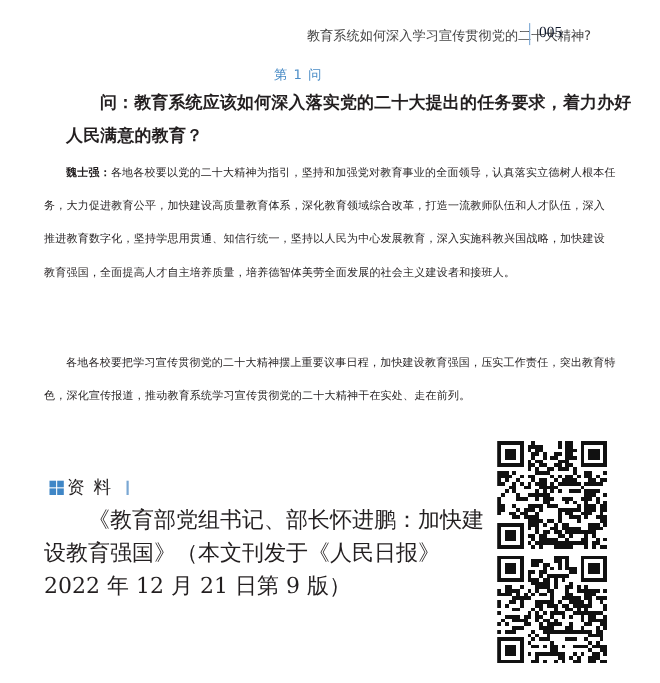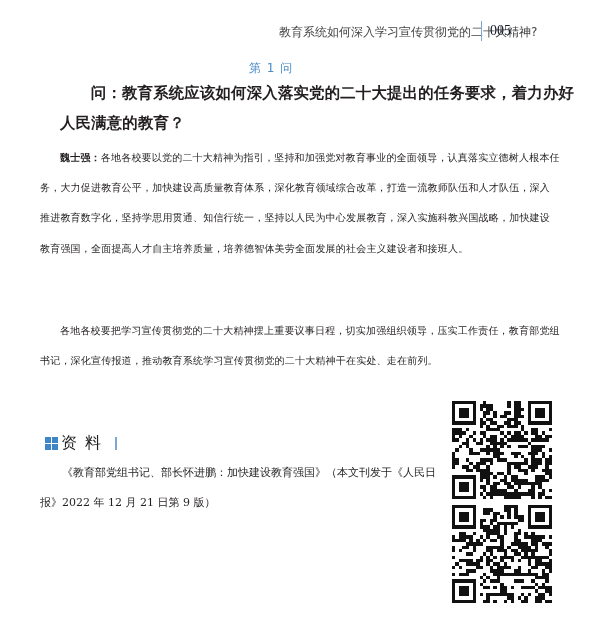--- a/index.html
+++ b/index.html
@@ -19,41 +19,41 @@
   .p2 { top:316px; }
   .speaker { font-weight:bold; }
 
   .ref-head { position:absolute; left:45px; top:433px; height:20px; display:flex; align-items:center;
               font-family:"DejaVu Sans","Liberation Sans",sans-serif; font-size:16px;text-align:right; }
   .ref-icon { display:grid; grid-template-columns:6px 6px; grid-gap:1px; margin-right:3px; }
   .ref-icon span { width:6px; height:6px; background:#3f86c6; display:block; }
   .ref-bar { display:inline-block; width:2px; height:13px; background:#7aa7d3; margin-left:6px; }
   .ref-label { letter-spacing:8px; }
 
-  .refs { position:absolute; left:40px; top:458px; width:400px; font-size:11px; line-height:29.8px; margin:0; }
+  .refs { position:absolute; left:40px; top:458px; width:400px; font-size:20px; line-height:29.8px; margin:0; }
 
   .qr { position:absolute; left:452px; width:100px; height:98px; }
   .qr1 { top:401px; }
   .qr2 { top:505px; }
 </style>
 </head>
 <body>
 
 <div class="header">
   <span class="hdr-chapter">第 1 问</span>
   <span class="hdr-title">教育系统如何深入学习宣传贯彻党的二十大精神?</span>
   <span class="hdr-rule"></span>
   <span class="hdr-page">005</span>
 </div>
 
 <p class="para q indent">问：教育系统应该如何深入落实党的二十大提出的任务要求，着力办好人民满意的教育？</p>
 
 <p class="para p1 indent"><span class="speaker">魏士强：</span><span>各地各校要以党的二十大精神为指引，坚持和加强党对教育事业的全面领导，认真落实立德树人根本任务，大力促进教育公平，加快建设高质量教育体系，深化教育领域综合改革，打造一流教师队伍和人才队伍，深入推进教育数字化，坚持学思用贯通、知信行统一，坚持以人民为中心发展教育，深入实施科教兴国战略，加快建设教育强国，全面提高人才自主培养质量，培养德智体美劳全面发展的社会主义建设者和接班人。</span></p>
 
-<p class="para p2 indent">各地各校要把学习宣传贯彻党的二十大精神摆上重要议事日程，切实加强组织领导，压实工作责任，教育部党组书记，深化宣传报道，推动教育系统学习宣传贯彻党的二十大精神干在实处、走在前列。</p>
+<p class="para p2 indent">各地各校要把学习宣传贯彻党的二十大精神摆上重要议事日程，加快建设教育强国，压实工作责任，突出教育特色，深化宣传报道，推动教育系统学习宣传贯彻党的二十大精神干在实处、走在前列。</p>
 
 <div class="ref-head">
   <span class="ref-icon">
       <span></span>
       <span></span>
       <span></span>
       <span></span>
     </span>
   <span class="ref-label">资料</span>
   <span class="ref-bar"></span>

